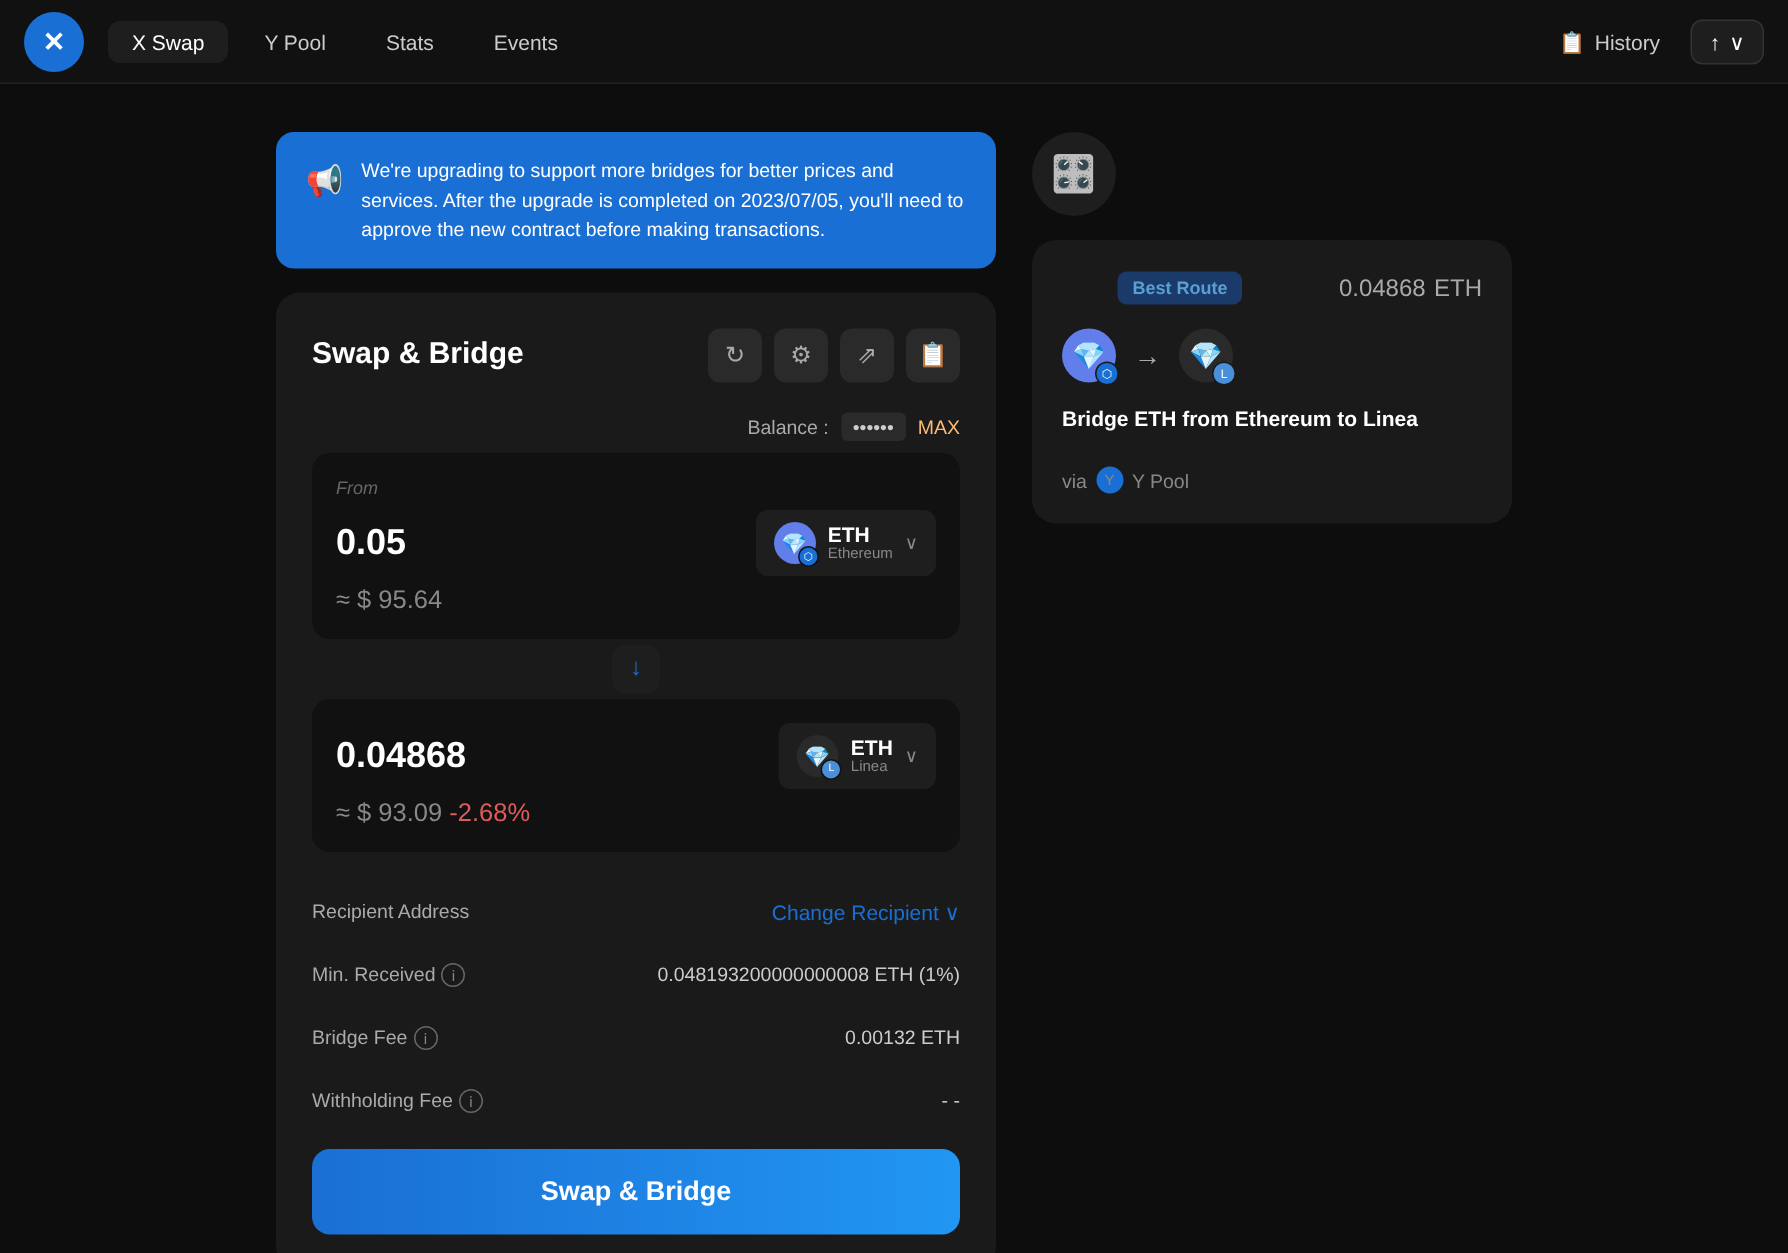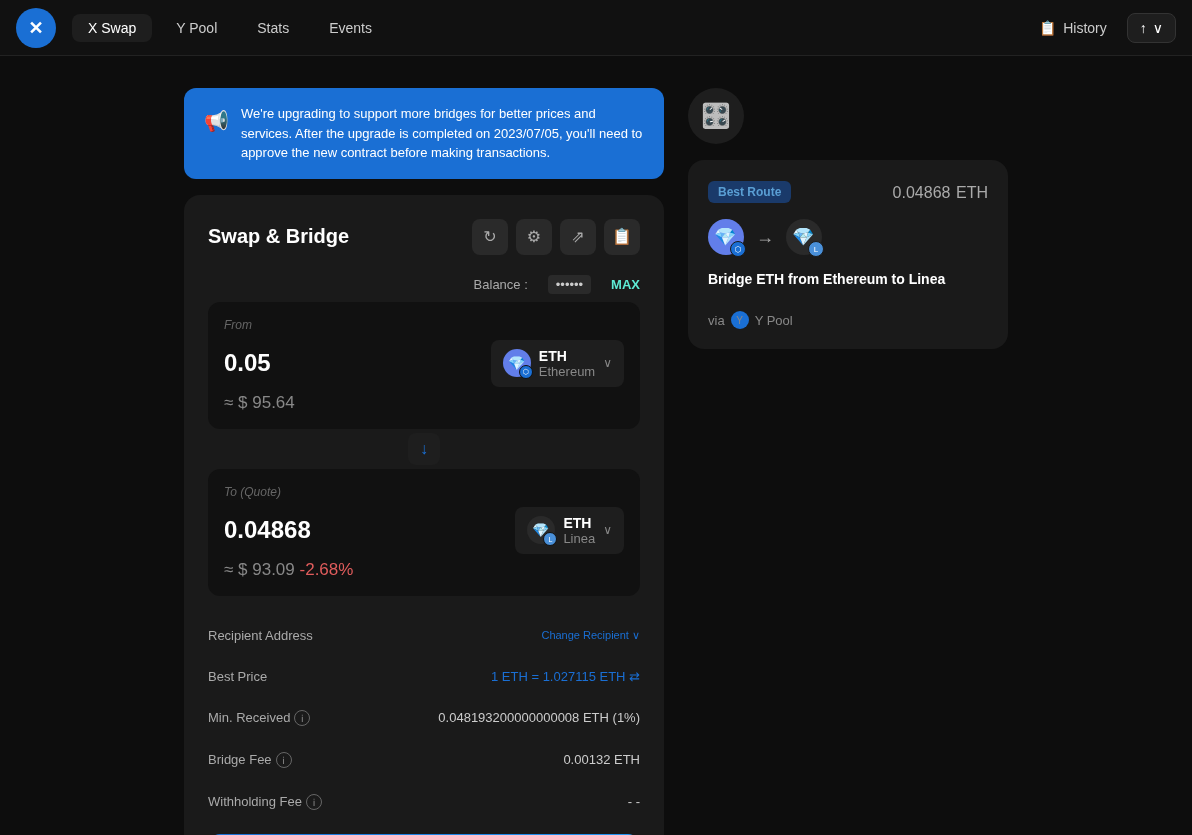--- a/index.html
+++ b/index.html
@@ -118,35 +118,35 @@
       cursor: pointer;
       display: flex; align-items: center; justify-content: center;
       font-size: 16px;
     }
 
     
     .balance-row {
       display: flex;
       justify-content: flex-end;
       align-items: center;
-      gap: 20px;
+      gap: 8px;
       margin-bottom: 8px;
       font-size: 13px;
       color: #aaa;
     }
     .balance-value {
       background: #2a2a2a;
       border-radius: 4px;
       padding: 2px 8px;
       font-size: 13px;
       color: #ccc;
     }
     .max-btn {
-      color: #5eead4;
-      font-weight: 700;
+      color: #fdba74;
+      font-weight: 400;
       cursor: pointer;
       font-size: 13px;
     }
 
     
     .token-input-box {
       background: #111;
       border-radius: 12px;
       padding: 16px;
       margin-bottom: 4px;
@@ -189,21 +189,21 @@
       bottom: -2px; right: -2px;
       width: 14px; height: 14px;
       border-radius: 50%;
       background: #1a6fd4;
       border: 1px solid #111;
       display: flex; align-items: center; justify-content: center;
       font-size: 7px;
     }
     .token-info { display: flex; flex-direction: column; }
     .token-symbol { font-size: 14px; font-weight: 600; }
-    .token-chain { font-size: 13px; color: #888; text-align: right; }
+    .token-chain { font-size: 10px; color: #888; }
     .chevron-icon { color: #888; font-size: 12px; }
     .token-usd {
       font-size: 17px;
       color: #888;
       margin-top: 6px;
     }
     .price-diff { color: #e05c5c; }
 
     
     .swap-arrow-row {
@@ -242,21 +242,21 @@
       width: 16px; height: 16px;
       border-radius: 50%;
       border: 1px solid #666;
       display: flex; align-items: center; justify-content: center;
       font-size: 10px;
       color: #888;
       cursor: pointer;
     }
     .info-row-value { color: #ccc; font-size: 13px; }
     .change-recipient {
-      color: #1a6fd4; cursor: pointer; font-size: 11px;
+      color: #1a6fd4; cursor: pointer; font-size: 14px;
     }
     .swap-icon-inline { color: #1a6fd4; }
 
     
     .swap-btn {
       width: 100%;
       background: linear-gradient(90deg, #1a6fd4, #2196f3);
       border: none;
       border-radius: 12px;
       color: #fff;
@@ -301,20 +301,21 @@
       align-items: center;
       margin-bottom: 16px;
     }
     .best-route-badge {
       background: #1a3a6a;
       color: #5a9fd4;
       border-radius: 6px;
       padding: 4px 10px;
       font-size: 12px;
       font-weight: 600;
+      margin-left: 37px;
     }
     .best-route-amount {
       font-size: 20px;
       font-weight: 700;
       color: #fff;
     }
     .best-route-amount span { color: #aaa; font-size: 16px; font-weight: 400; }
 
     
     .route-tokens {
@@ -452,21 +453,20 @@
         <div class="token-usd">≈ $ 95.64</div>
       </div>
 
       
       <div class="swap-arrow-row">
         <div class="swap-arrow">↓</div>
       </div>
 
       
       <div class="token-input-box">
-        <div class="token-label">To (Quote)</div>
         <div class="token-row">
           <span class="token-amount">0.04868</span>
           <div class="token-selector">
             <div class="token-icon" style="background:#2a2a2a;">
               💎
               <div class="token-icon-badge" style="background:#4a90d9;">L</div>
             </div>
             <div class="token-info">
               <span class="token-symbol">ETH</span>
               <span class="token-chain">Linea</span>
@@ -481,24 +481,20 @@
       </div>
 
       
       <div class="info-section">
 
         <div class="info-row">
           <span class="info-row-label">Recipient Address</span>
           <span class="change-recipient">Change Recipient ∨</span>
         </div>
 
-        <div class="info-row">
-          <span class="info-row-label">Best Price</span>
-          <span class="info-row-value swap-icon-inline">1 ETH = 1.027115 ETH ⇄</span>
-        </div>
 
         <div class="info-row">
           <span class="info-row-label">
             <span>Min. Received</span>
             <span class="info-icon">ℹ</span>
           </span>
           <span class="info-row-value">0.048193200000000008 ETH (1%)</span>
         </div>
 
         <div class="info-row">

